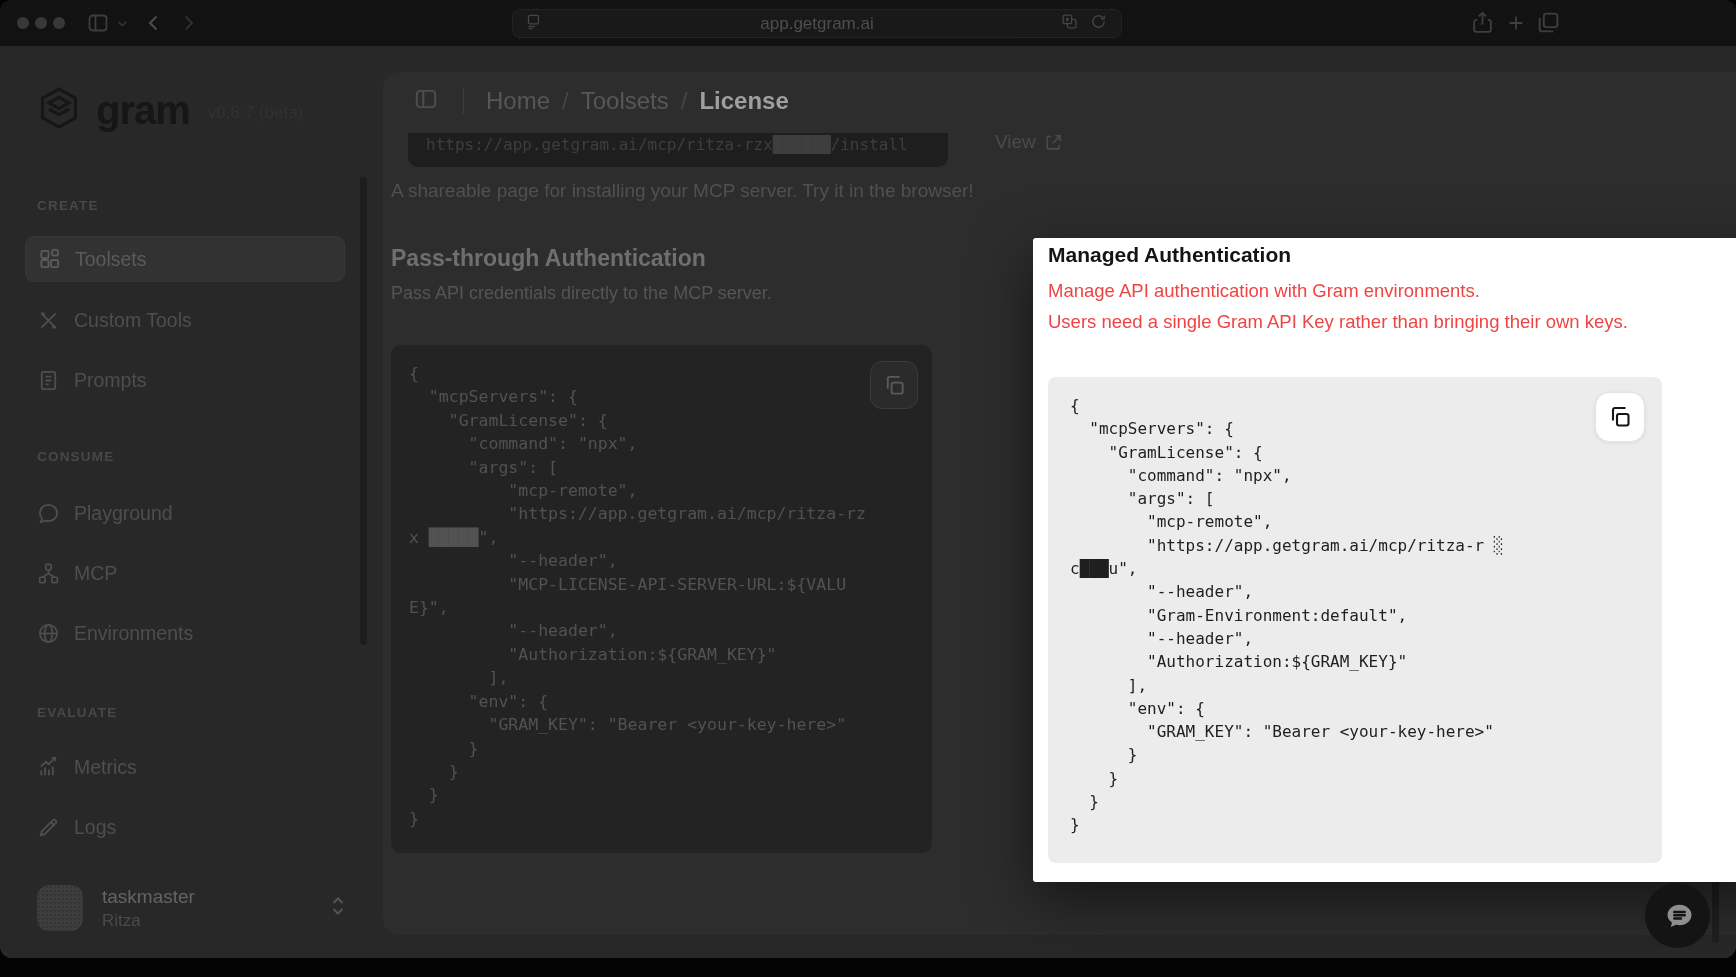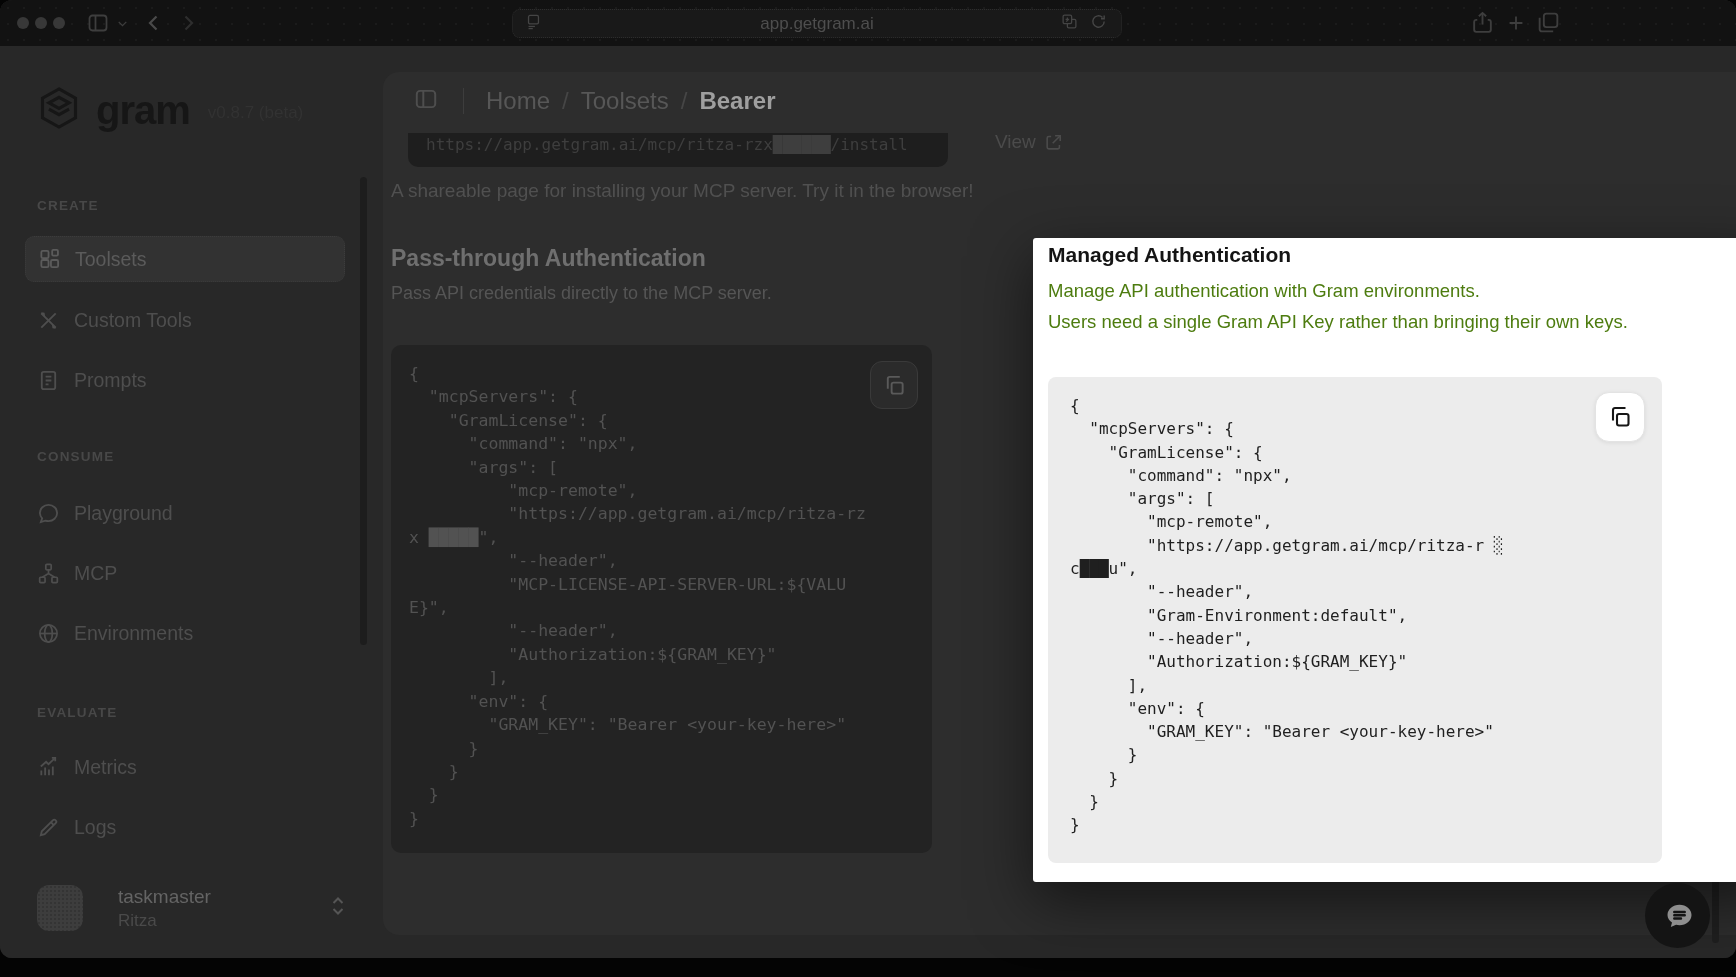--- a/index.html
+++ b/index.html
@@ -39,21 +39,21 @@
     display:flex; align-items:center; gap:14px; padding-left:12px; color:#4e4e4e; }
   .nav-item .lbl { font-size:19.5px; }
   .nav-item.active { background:#323232; border:1px dotted #3c3c3c; color:#5b5b5b; }
   .nav-item svg { flex:0 0 auto; }
   .side-thumb { position:absolute; left:360px; top:131px; width:7px; height:468px;
     background:#1d1d1d; border-radius:4px; }
 
   .user-row { position:absolute; left:37px; top:839px; width:310px; display:flex; align-items:center; }
   .avatar { width:46px; height:46px; border-radius:12px; background:#3d3d3d;
     background-image:radial-gradient(circle,#343434 1px,transparent 1.2px); background-size:4px 4px; }
-  .user-meta { margin-left:35px; }
+  .user-meta { margin-left:19px; }
   .user-name { font-size:19px; color:#646464; }
   .user-org { font-size:17px; color:#4a4a4a; margin-top:3px; }
   .user-caret { margin-left:auto; color:#555; }
 
   
   .card { position:absolute; left:383px; top:26px; right:0; bottom:23px;
     background:#2d2d2d; border-radius:16px 0 0 16px; overflow:hidden; }
   .crumb-row { position:absolute; left:0; top:12px; height:34px; display:flex; align-items:center; }
   .crumb-toggle { margin-left:30px; color:#4e4e4e; }
   .crumb-div { width:1px; height:26px; background:#3d3d3d; margin-left:24px; }
@@ -77,21 +77,21 @@
   .code-dark pre { padding:17px 18px; font-family:"DejaVu Sans Mono", monospace;
     font-size:16.5px; line-height:23.4px; color:#525252; white-space:pre; }
   .copy-ghost { position:absolute; top:16px; right:14px; width:48px; height:48px; border-radius:12px;
     background:#2b2b2b; border:1px solid #3a3a3a; display:flex; align-items:center; justify-content:center; color:#5a5a5a; }
 
   
   .panel { position:absolute; left:1033px; top:238px; width:739px; height:644px; background:#ffffff;
     border-radius:3px; box-shadow:0 18px 60px rgba(0,0,0,.55); z-index:30; }
   .panel-title { position:absolute; left:15px; top:5px; font-size:21px; font-weight:700; color:#141414; }
   .panel-desc { position:absolute; left:15px; top:38px; width:614px; font-size:18.5px;
-    line-height:30.5px; color:#4d7c0f; }
+    line-height:30.5px; color:#ef4444; }
   .code-light { position:absolute; left:15px; top:139px; width:614px; height:486px;
     background:#ececec; border-radius:8px; }
   .code-light pre { padding:17px 22px; font-family:"DejaVu Sans Mono", monospace;
     font-size:16px; line-height:23.3px; color:#1f1f1f; white-space:pre; }
   .copy-white { position:absolute; top:15px; right:17px; width:50px; height:50px; border-radius:14px;
     background:#fff; border:1px solid #e3e3e3; box-shadow:0 1px 4px rgba(0,0,0,.08);
     display:flex; align-items:center; justify-content:center; color:#161616; }
 
   
   .fab { position:absolute; left:1645px; top:883px; width:65px; height:65px; border-radius:50%;
@@ -289,21 +289,21 @@
                 <rect x="3.5" y="4.5" width="17" height="15" rx="3"></rect>
                 <line x1="9.5" y1="4.5" x2="9.5" y2="19.5"></line>
               </svg>
           </span>
           <span class="crumb-div"></span>
           <span class="crumbs">
             <span>Home</span>
             <span class="sep">/</span>
             <span>Toolsets</span>
             <span class="sep">/</span>
-            <span class="current">Bearer</span>
+            <span class="current">License</span>
           </span>
         </div>
 
         <div class="viewport">
           <div class="install-pill">
             <span class="url">https://app.getgram.ai/mcp/ritza-rzx██████/install</span>
           </div>
           <div class="view-btn">
             <span class="t">View</span>
             <svg width="19" height="19" viewBox="0 0 24 24" fill="none" stroke="currentColor" stroke-width="2">

